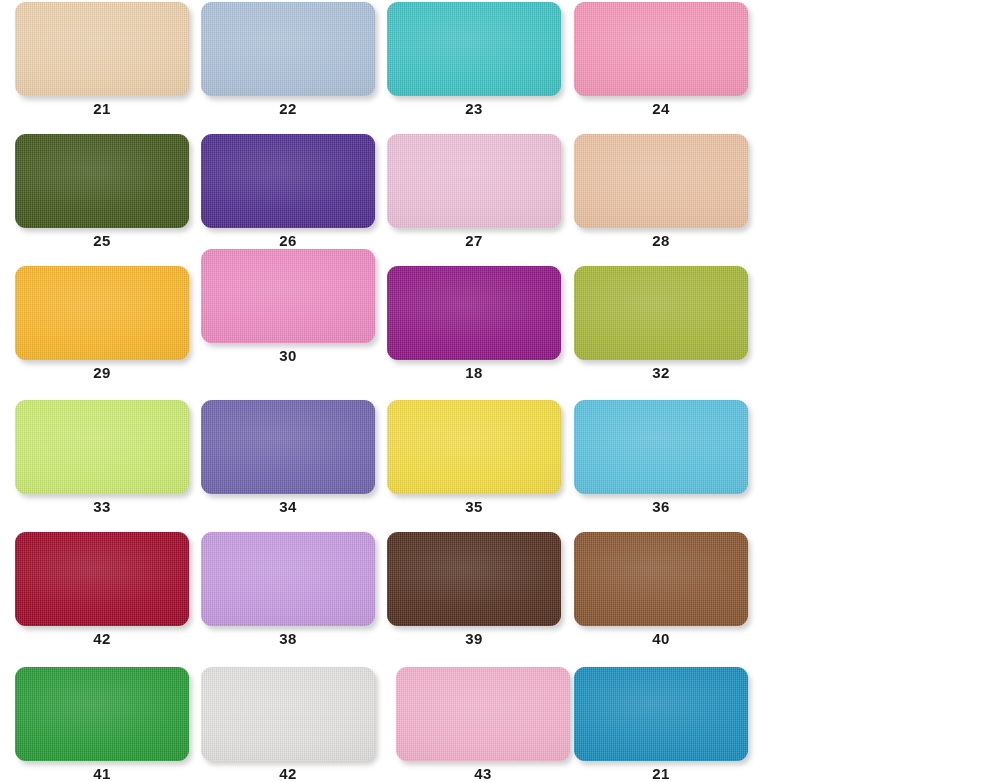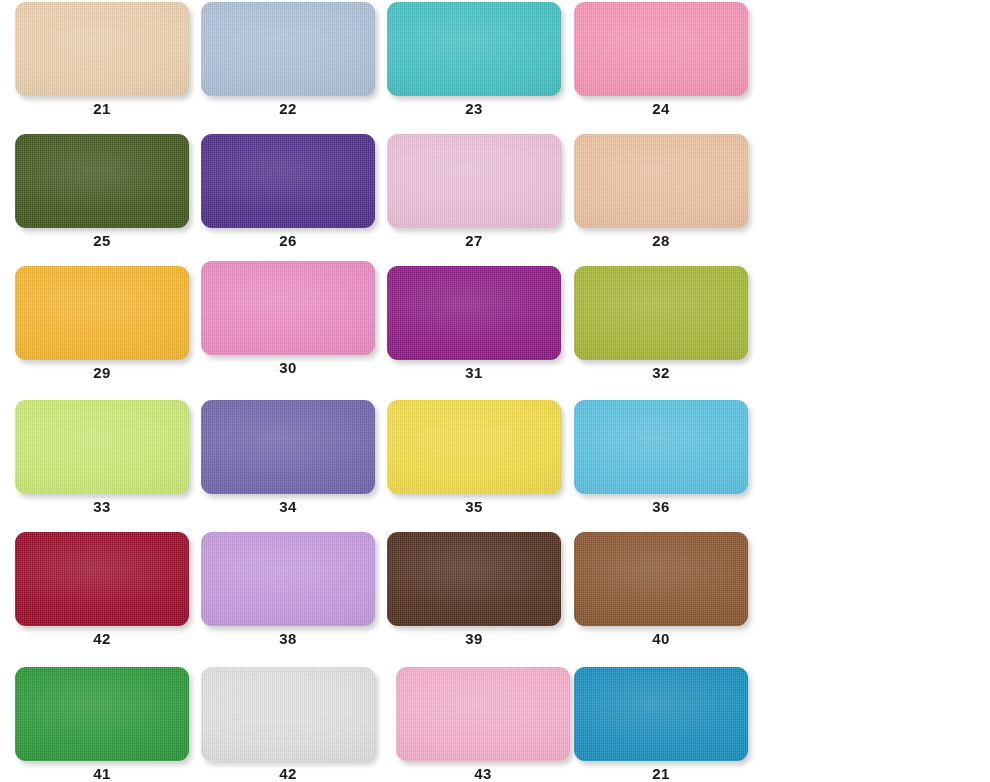--- a/index.html
+++ b/index.html
@@ -122,27 +122,27 @@
       <div class="swatch-label">27</div>
     </div>
     <div class="swatch-cell" style="left: 574px; top: 134px;">
       <div class="swatch-chip" style="background: rgb(238, 195, 161);"></div>
       <div class="swatch-label">28</div>
     </div>
     <div class="swatch-cell" style="left: 15px; top: 266px;">
       <div class="swatch-chip" style="background: rgb(251, 184, 43);"></div>
       <div class="swatch-label">29</div>
     </div>
-    <div class="swatch-cell" style="left: 201px; top: 261px;">
+    <div class="swatch-cell" style="left: 201px; top: 249px;">
       <div class="swatch-chip" style="background: rgb(240, 139, 196);"></div>
       <div class="swatch-label">30</div>
     </div>
     <div class="swatch-cell" style="left: 387px; top: 266px;">
       <div class="swatch-chip" style="background: rgb(141, 19, 132);"></div>
-      <div class="swatch-label">31</div>
+      <div class="swatch-label">18</div>
     </div>
     <div class="swatch-cell" style="left: 574px; top: 266px;">
       <div class="swatch-chip" style="background: rgb(167, 185, 51);"></div>
       <div class="swatch-label">32</div>
     </div>
     <div class="swatch-cell" style="left: 15px; top: 400px;">
       <div class="swatch-chip" style="background: rgb(206, 238, 114);"></div>
       <div class="swatch-label">33</div>
     </div>
     <div class="swatch-cell" style="left: 201px; top: 400px;">

